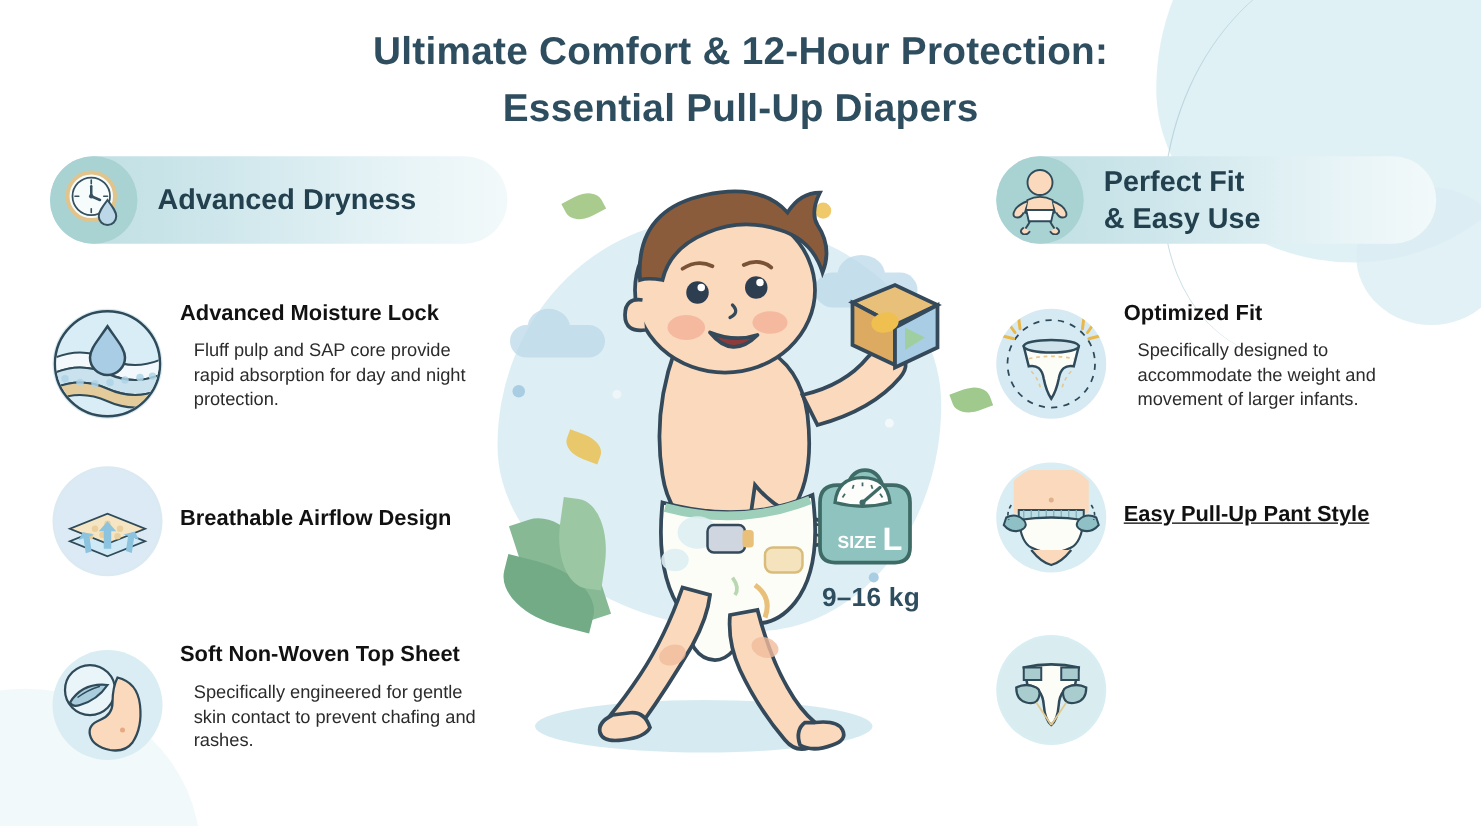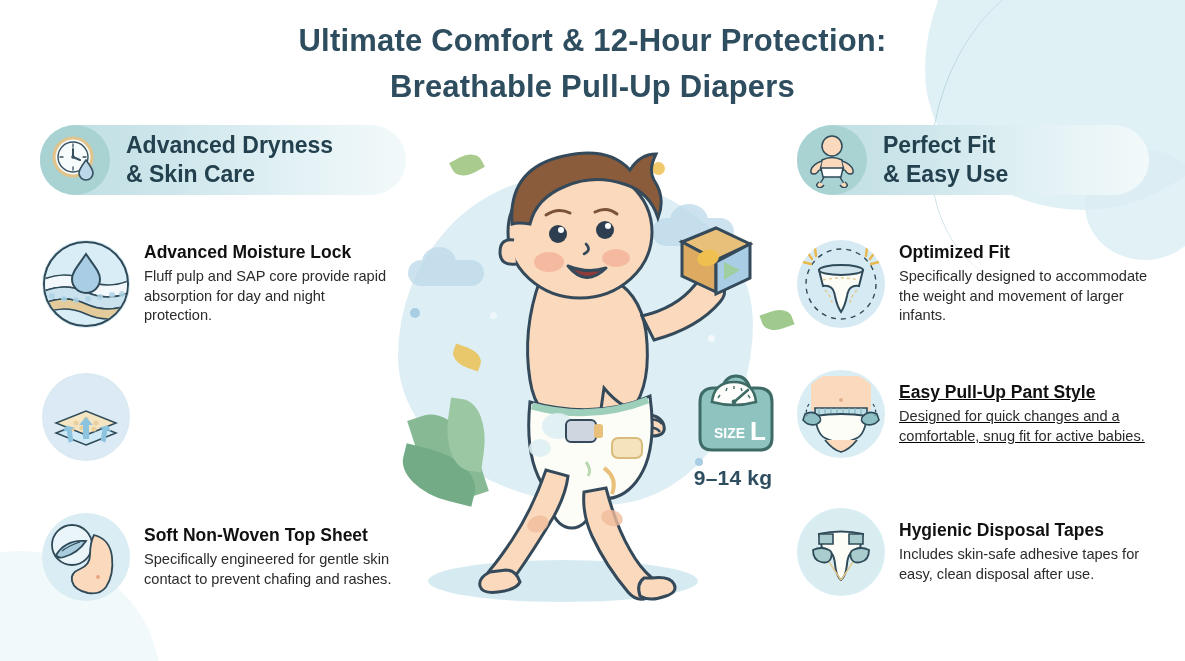--- a/index.html
+++ b/index.html
@@ -64,21 +64,21 @@
   }
   .ic-blue{background:#d7eaf3;}
   .ic-blue2{background:#dbeaf2;}
   .ic-blue3{background:#d9edf3;}
   .ic-teal{background:#d8eef2;}
   .feat-body{margin-left:14px;width:250px;}
   .feat-title{
     color:#111111;font-size:17.5px;font-weight:bold;line-height:1.22;margin:0 0 4px;
   }
   .feat-desc{
-    color:#2b2b2b;font-size:14.6px;line-height:1.34;margin:0;
+    color:#2b2b2b;font-size:14.6px;line-height:1.34;margin:11px;
   }
 
   .L1{left:42px;top:240px;}
   .L2{left:42px;top:373px;}
   .L3{left:42px;top:513px;}
   .R1{left:797px;top:240px;}
   .R2{left:797px;top:370px;text-decoration:underline;}
   .R3{left:797px;top:508px;}
 
   
@@ -109,38 +109,38 @@
   .plant{position:absolute;left:8px;top:280px;width:110px;height:130px;}
   .plant i{position:absolute;display:block;background:#7fb58e;border-radius:0 70% 0 70%;}
   .pl1{left:22px;top:10px;width:56px;height:92px;transform:rotate(-18deg);background:#86b994 !important;}
   .pl2{left:2px;top:52px;width:78px;height:46px;transform:rotate(14deg);background:#72ab86 !important;}
   .pl3{left:48px;top:0px;width:40px;height:70px;transform:rotate(8deg);background:#9cc7a3 !important;}
 
   
   .baby{position:absolute;left:0;top:0;width:400px;height:530px;}
 
   
-  .scale-wrap{position:absolute;left:677px;top:372px;width:112px;height:118px;text-align:center;}
+  .scale-wrap{position:absolute;left:624px;top:372px;width:112px;height:118px;text-align:right;}
   .scale-kg{
     color:#2e4e60;font-size:21px;font-weight:bold;margin-top:2px;letter-spacing:.2px;
   }
 </style>
 </head>
 <body>
 
 <div class="canvas">
 
   <div class="bg-blob-tr"></div>
   <div class="bg-blob-tr2"></div>
   <div class="bg-line-tr"></div>
   <div class="bg-blob-bl"></div>
 
   <div class="title">
     <span>Ultimate Comfort &amp; 12-Hour Protection:</span>
-    <span class="l2">Breathable Pull-Up Diapers</span>
+    <span class="l2">Essential Pull-Up Diapers</span>
   </div>
 
   <div class="pill left">
     <div class="pill-icon">
       <svg width="54" height="54" viewBox="0 0 54 54">
         <circle cx="25" cy="24" r="19" fill="#f6fbfc" stroke="#e0c48c" stroke-width="3.2"></circle>
         <circle cx="25" cy="24" r="15" fill="none" stroke="#35505e" stroke-width="1.4"></circle>
         <g stroke="#35505e" stroke-width="1.3" stroke-linecap="round">
           <line x1="25" y1="11" x2="25" y2="14"></line>
           <line x1="38" y1="24" x2="35" y2="24"></line>
@@ -148,21 +148,20 @@
           <line x1="12" y1="24" x2="15" y2="24"></line>
         </g>
         <line x1="25" y1="24" x2="25" y2="16" stroke="#35505e" stroke-width="2" stroke-linecap="round"></line>
         <line x1="25" y1="24" x2="32" y2="27" stroke="#35505e" stroke-width="2" stroke-linecap="round"></line>
         <circle cx="25" cy="24" r="1.8" fill="#35505e"></circle>
         <path d="M38 27 C42.5 33 45 36.5 45 40 a7 7 0 0 1 -14 0 c0-3.5 2.5-7 7-13 z" fill="#bcd7e8" stroke="#35505e" stroke-width="1.6"></path>
       </svg>
     </div>
     <div class="pill-text">
       <div>Advanced Dryness</div>
-      <div>&amp; Skin Care</div>
     </div>
   </div>
 
   <div class="pill right">
     <div class="pill-icon">
       <svg width="56" height="56" viewBox="0 0 56 56">
         <circle cx="28" cy="14" r="10" fill="#fbd9bd" stroke="#2f4a58" stroke-width="1.5"></circle>
         <path d="M18 28 q10 -5 20 0 l2 10 q-11 5 -24 0 z" fill="#fbd9bd" stroke="#2f4a58" stroke-width="1.5"></path>
         <path d="M18 29 q-9 3 -11 9 q-1 4 3 4 q3 0 5-4" fill="#fbd9bd" stroke="#2f4a58" stroke-width="1.5"></path>
         <path d="M38 29 q9 3 11 9 q1 4 -3 4 q-3 0 -5-4" fill="#fbd9bd" stroke="#2f4a58" stroke-width="1.5"></path>
@@ -226,20 +225,21 @@
             <circle cx="30" cy="56" r="2.6"></circle>
         </g>
         <g fill="#8cc3de">
           <path d="M44 44 l7 8 h-4 v14 h-6 v-14 h-4 z"></path>
           <path d="M26 52 l8 5 h-4 l-2 12 h-5 l2-12 h-4 z" transform="rotate(-18 27 58)"></path>
           <path d="M62 52 l8 5 h-4 l-2 12 h-5 l2-12 h-4 z" transform="rotate(18 64 58) scale(-1,1) translate(-126,0)"></path>
         </g>
       </svg>
     </div>
     <div class="feat-body">
+      <p class="feat-title">Breathable Airflow Design</p>
     </div>
   </div>
 
   <div class="feat L3">
     <div class="feat-icon ic-blue3">
       <svg width="88" height="88" viewBox="0 0 88 88">
         <circle cx="44" cy="44" r="42" fill="#daedf5"></circle>
         <circle cx="30" cy="32" r="20" fill="#eaf5fa" stroke="#2f4a58" stroke-width="1.8"></circle>
         <path d="M14 42 q10 -16 30 -14 q-8 12 -22 16 q-6 2 -8 -2 z" fill="#a9cddd" stroke="#2f4a58" stroke-width="1.8"></path>
         <path d="M20 38 q8 -6 18 -9" fill="none" stroke="#2f4a58" stroke-width="1.2"></path>
@@ -304,40 +304,35 @@
           <path d="M28 70 q8 10 16 12 q8 -2 16 -12" fill="#fbd9bd" stroke="#2f4a58" stroke-width="1.8"></path>
           <path d="M8 44 q8 -4 14 2 q4 5 -2 8 q-8 3 -14 -4 z" fill="#8fc0c6" stroke="#2f4a58" stroke-width="1.6"></path>
           <path d="M80 44 q-8 -4 -14 2 q-4 5 2 8 q8 3 14 -4 z" fill="#8fc0c6" stroke="#2f4a58" stroke-width="1.6"></path>
           <path d="M12 34 q-4 6 -2 12" fill="none" stroke="#2f4a58" stroke-width="1.3" stroke-dasharray="3 3"></path>
           <path d="M76 34 q4 6 2 12" fill="none" stroke="#2f4a58" stroke-width="1.3" stroke-dasharray="3 3"></path>
         </g>
       </svg>
     </div>
     <div class="feat-body">
       <p class="feat-title">Easy Pull-Up Pant Style</p>
-      <p class="feat-desc">Designed for quick changes and a comfortable, snug fit for active babies.</p>
     </div>
   </div>
 
   <div class="feat R3">
     <div class="feat-icon ic-teal">
       <svg width="88" height="88" viewBox="0 0 88 88">
         <circle cx="44" cy="44" r="42" fill="#d9edf0"></circle>
         <path d="M22 26 q22 -5 44 0 l-3 14 q-12 2 -13 16 q-1 12 -6 16 q-5 -4 -6 -16 q-1 -14 -13 -16 z" fill="#fdfdf8" stroke="#2f4a58" stroke-width="2"></path>
         <path d="M22 26 h14 v10 h-14 z" fill="#a9cdcf" stroke="#2f4a58" stroke-width="1.6"></path>
         <path d="M52 26 h14 v10 h-14 z" fill="#a9cdcf" stroke="#2f4a58" stroke-width="1.6"></path>
         <path d="M16 42 q8 -4 16 0 q4 2 2 8 q-2 6 -10 4 q-8 -2 -8 -12 z" fill="#a9cdcf" stroke="#2f4a58" stroke-width="1.8"></path>
         <path d="M72 42 q-8 -4 -16 0 q-4 2 -2 8 q2 6 10 4 q8 -2 8 -12 z" fill="#a9cdcf" stroke="#2f4a58" stroke-width="1.8"></path>
         <path d="M32 54 q8 12 12 18" fill="none" stroke="#e3c98f" stroke-width="1.4"></path>
         <path d="M56 54 q-8 12 -12 18" fill="none" stroke="#e3c98f" stroke-width="1.4"></path>
       </svg>
-    </div>
-    <div class="feat-body">
-      <p class="feat-title">Hygienic Disposal Tapes</p>
-      <p class="feat-desc">Includes skin-safe adhesive tapes for easy, clean disposal after use.</p>
     </div>
   </div>
 
   <div class="center">
     <div class="center-blob"></div>
     <div class="cloud c1"></div>
     <div class="cloud c2"></div>
     <div class="dot d1"></div>
     <div class="dot d2"></div>
     <div class="dot d3"></div>
@@ -427,16 +422,16 @@
         <line x1="40" y1="19" x2="41" y2="16"></line>
         <line x1="48" y1="17" x2="48" y2="14"></line>
         <line x1="56" y1="19" x2="55" y2="16"></line>
         <line x1="64" y1="26" x2="62" y2="23"></line>
       </g>
       <line x1="48" y1="30" x2="62" y2="18" stroke="#3f6b66" stroke-width="2.6" stroke-linecap="round"></line>
       <circle cx="48" cy="30" r="2.4" fill="#3f6b66"></circle>
       <text x="28" y="66" fill="#ffffff" font-family="Liberation Sans, sans-serif" font-size="14" font-weight="bold">SIZE</text>
       <text x="64" y="68" fill="#ffffff" font-family="Liberation Sans, sans-serif" font-size="26" font-weight="bold">L</text>
     </svg>
-    <div class="scale-kg">9–14 kg</div>
+    <div class="scale-kg">9–16 kg</div>
   </div>
 
 </div>
 
 </body></html>

